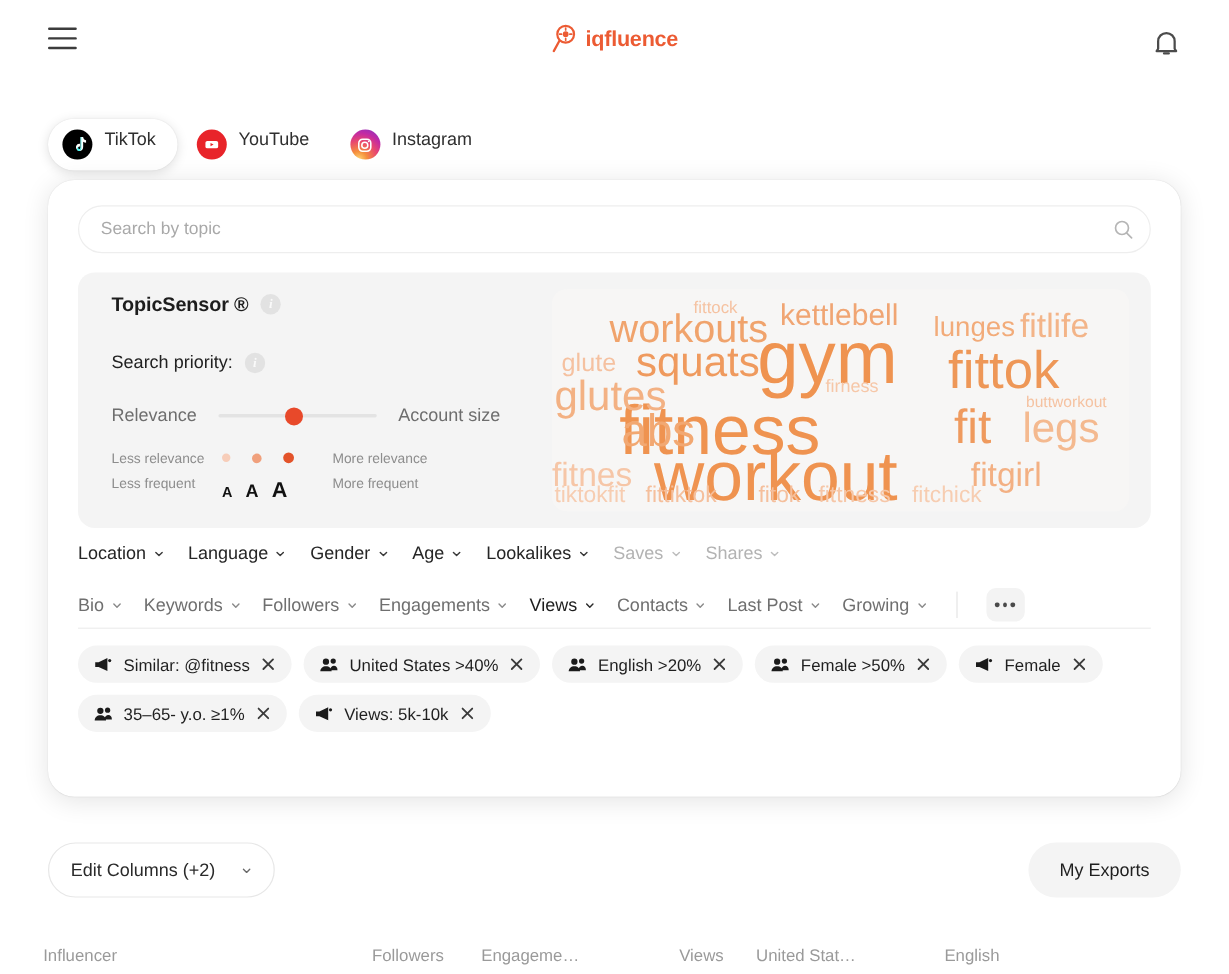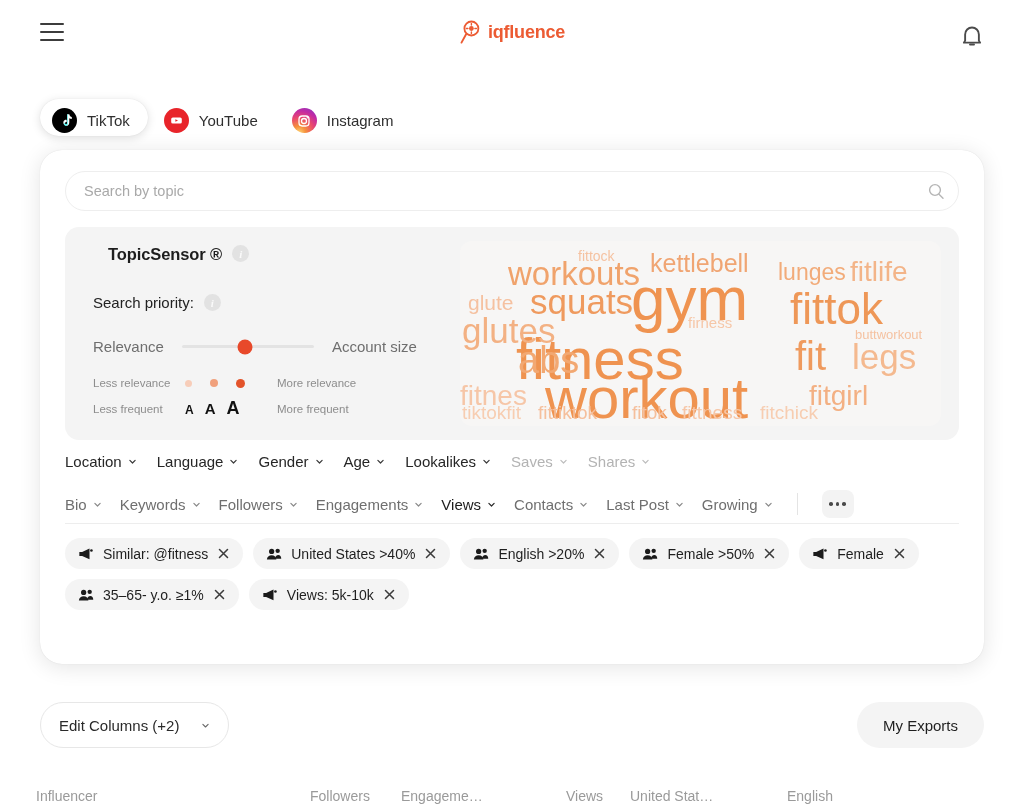--- a/index.html
+++ b/index.html
@@ -34,22 +34,22 @@
     position: absolute; right: 37px; top: 20px;
     width: 30px; height: 30px; cursor: pointer;
   }
 
   
   .tabs {
     position: absolute; left: 40px; top: 99px;
     display: flex; align-items: center; gap: 4px;
   }
   .tab {
-    display: flex; align-items: center; gap: 10px;
-    padding: 9px 18px 3px 12px; border-radius: 24px;
+    display: flex; align-items: flex-start; gap: 10px;
+    padding: 9px 18px 9px 12px; border-radius: 24px;
     font-size: 15px; color: #2f2f2f; cursor: pointer;
     background: transparent;
   }
   .tab.active {
     background: #ffffff;
     box-shadow: 0 2px 10px rgba(0,0,0,.13), 0 0 1px rgba(0,0,0,.12);
   }
   .tab-icon { width: 25px; height: 25px; border-radius: 50%; flex: 0 0 auto;
               display: flex; align-items: center; justify-content: center; }
   .ic-tiktok { background: #000; }
@@ -76,21 +76,21 @@
   .search-icon-btn {
     position: absolute; right: 14px; top: 11px; width: 18px; height: 18px; cursor: pointer;
   }
 
   
   .sensor {
     position: absolute; left: 25px; top: 77px; width: 894px; height: 213px;
     background: #f4f4f4; border-radius: 14px;
   }
   .sensor-left { position: absolute; left: 28px; top: 18px; width: 400px; }
-  .sensor-title { display: flex; align-items: flex-start; gap: 10px; margin-left: 15px; }
+  .sensor-title { display: flex; align-items: flex-start; gap: 10px; }
   .sensor-title-text { font-size: 16.5px; font-weight: 700; color: #1d1d1d; letter-spacing: -.1px; }
   .info-dot {
     width: 17px; height: 17px; border-radius: 50%; background: #e2e2e2;
     color: #fafafa; font-size: 11px; font-weight: 700; font-style: italic;
     display:flex; align-items:center; justify-content:center; cursor: pointer;
     font-family: "Liberation Serif", serif;
   }
   .priority-row { display:flex; align-items:center; gap: 10px; margin-top: 30px; }
   .priority-text { font-size: 15px; color: #222; }
 
@@ -99,21 +99,21 @@
   .slider-track {
     position: relative; width: 132px; height: 3px; background: #e3e3e3;
     border-radius: 2px; margin: 0 18px; cursor: pointer;
   }
   .slider-knob {
     position: absolute; top: 50%; left: 48%; transform: translate(-50%,-50%);
     width: 15px; height: 15px; border-radius: 50%; background: #e8492a; cursor: grab;
   }
 
   .legend { margin-top: 22px; }
-  .legend-row { display:flex; align-items:center; margin-bottom: 9px; }
+  .legend-row { display:flex; align-items:flex-start; margin-bottom: 9px; }
   .legend-left { font-size: 11.5px; color: #8d8d8d; width: 92px; }
   .legend-right { font-size: 11.5px; color: #8d8d8d; margin-left: 16px; }
   .dots { display:flex; align-items:center; gap: 18px; width: 76px; }
   .dot { border-radius: 50%; }
   .d1 { width: 7px; height: 7px; background: #f7cdb9; }
   .d2 { width: 8px; height: 8px; background: #f0a07c; }
   .d3 { width: 9px; height: 9px; background: #e3532a; }
   .letters { display:flex; align-items:baseline; gap: 11px; width: 76px; }
   .letters span { font-weight: 700; color: #111; font-family: "Liberation Sans", sans-serif; }
   .a1 { font-size: 12px; } .a2 { font-size: 15px; } .a3 { font-size: 18px; }

